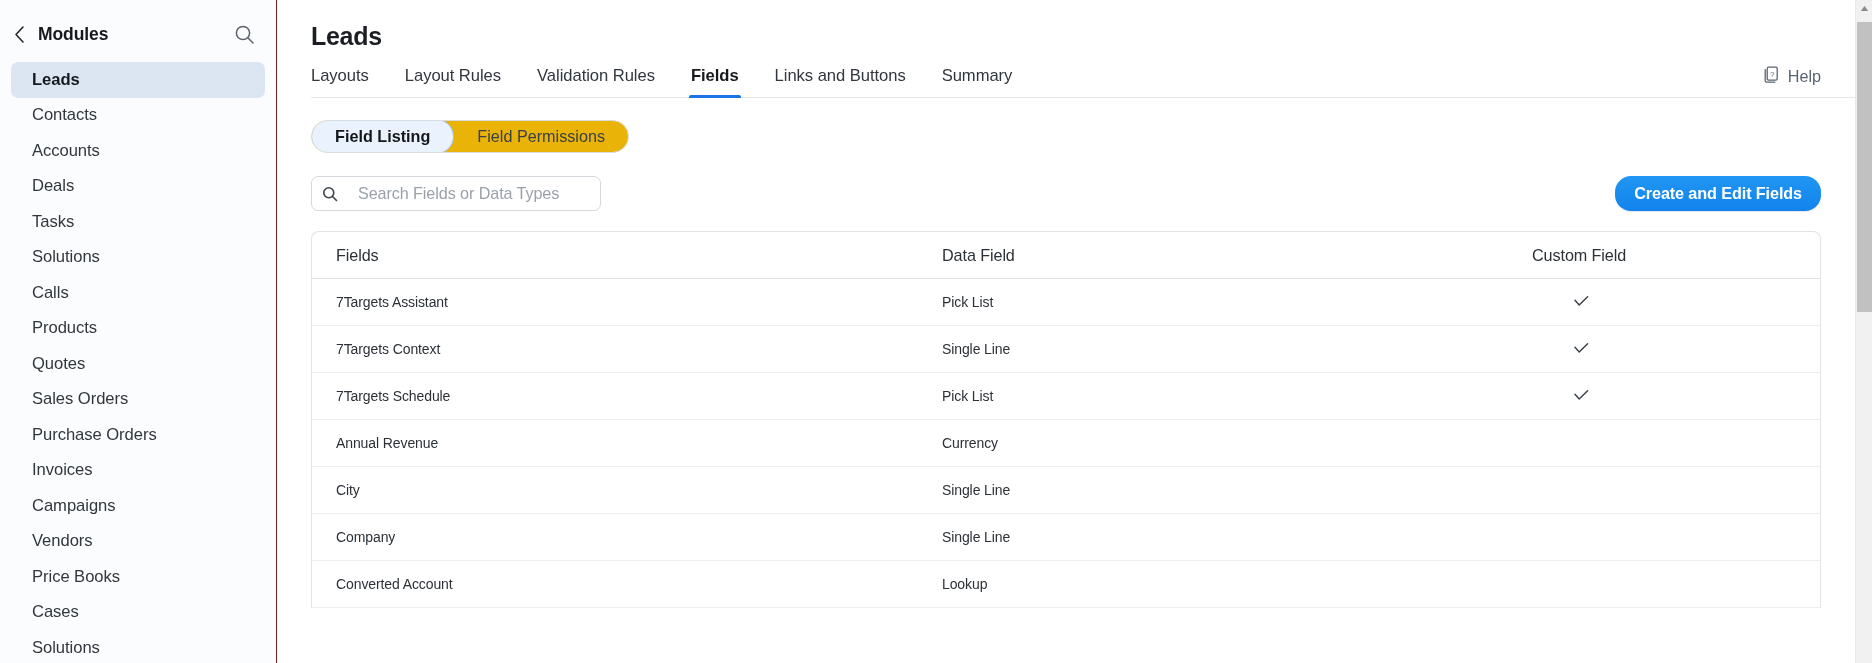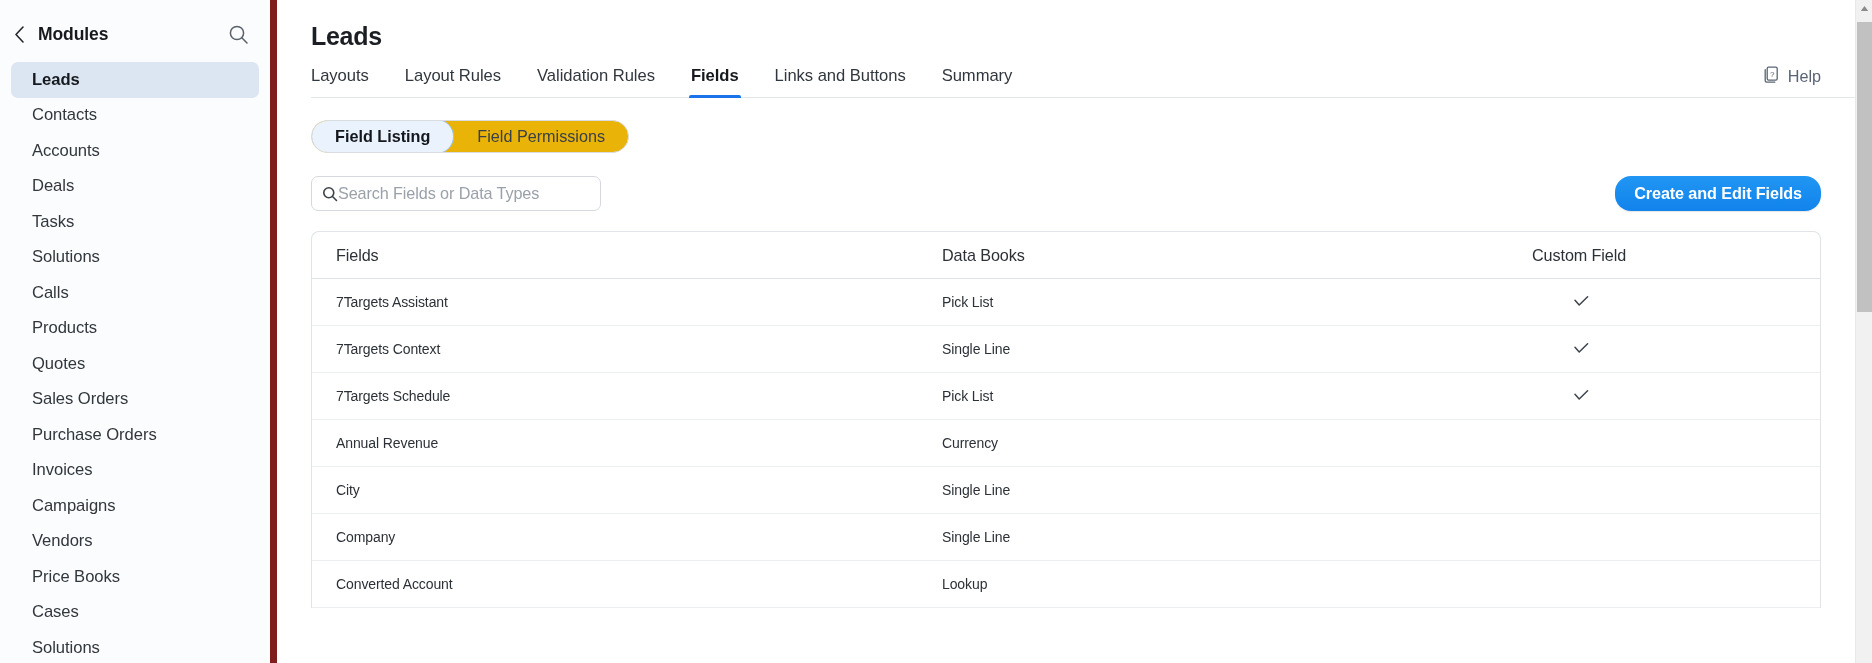--- a/index.html
+++ b/index.html
@@ -11,21 +11,21 @@
     -webkit-font-smoothing: antialiased;
   }
   .app { display: flex; width: 1872px; height: 663px; position: relative; }
 
   
   .sidebar {
     width: 277px;
     min-width: 277px;
     height: 663px;
     background: #fbfcfd;
-    border-right: 7px solid #7f1d1d;
+    border-right: 1px solid #7f1d1d;
     padding-top: 16px;
     position: relative;
     overflow: hidden;
   }
   .sidebar-head {
     display: flex;
     align-items: center;
     height: 36px;
     padding: 0 20px 0 8px;
     margin-bottom: 10px;
@@ -174,21 +174,21 @@
     padding-right: 51px;
   }
   .searchbox {
     width: 290px;
     height: 35px;
     border: 1px solid #d5d9df;
     border-radius: 7px;
     display: flex;
     align-items: center;
     padding: 0 10px;
-    gap: 0;
+    gap: 20px;
     background: #fff;
   }
   .searchbox .si { display:flex; align-items:center; color:#3c4349; flex:0 0 auto;}
   .searchbox input {
     border: none; outline: none;
     font-size: 16.2px;
     font-family: "Liberation Sans", sans-serif;
     color: #23272c;
     width: 100%;
     background: transparent;
@@ -392,21 +392,21 @@
           <input type="text" value="" placeholder="Search Fields or Data Types" style="">
         </div>
         <button class="primary-btn">Create and Edit Fields</button>
       </div>
 
       <div class="table-wrap">
         <table>
           <thead>
             <tr>
               <th class="c1">Fields</th>
-              <th class="c2">Data Books</th>
+              <th class="c2">Data Field</th>
               <th class="c3">Custom Field</th>
             </tr>
           </thead>
           <tbody>
               <tr>
                 <td class="c1">7Targets Assistant</td>
                 <td class="c2">Pick List</td>
                 <td class="c3"><span class="check">
                     <svg width="15" height="11" viewBox="0 0 15 11" fill="none" aria-hidden="true">
                       <path d="M1 4.3 L5.2 9 L13.6 0.8" stroke="#3d444b" stroke-width="1.5" fill="none" stroke-linecap="round" stroke-linejoin="round"></path>

